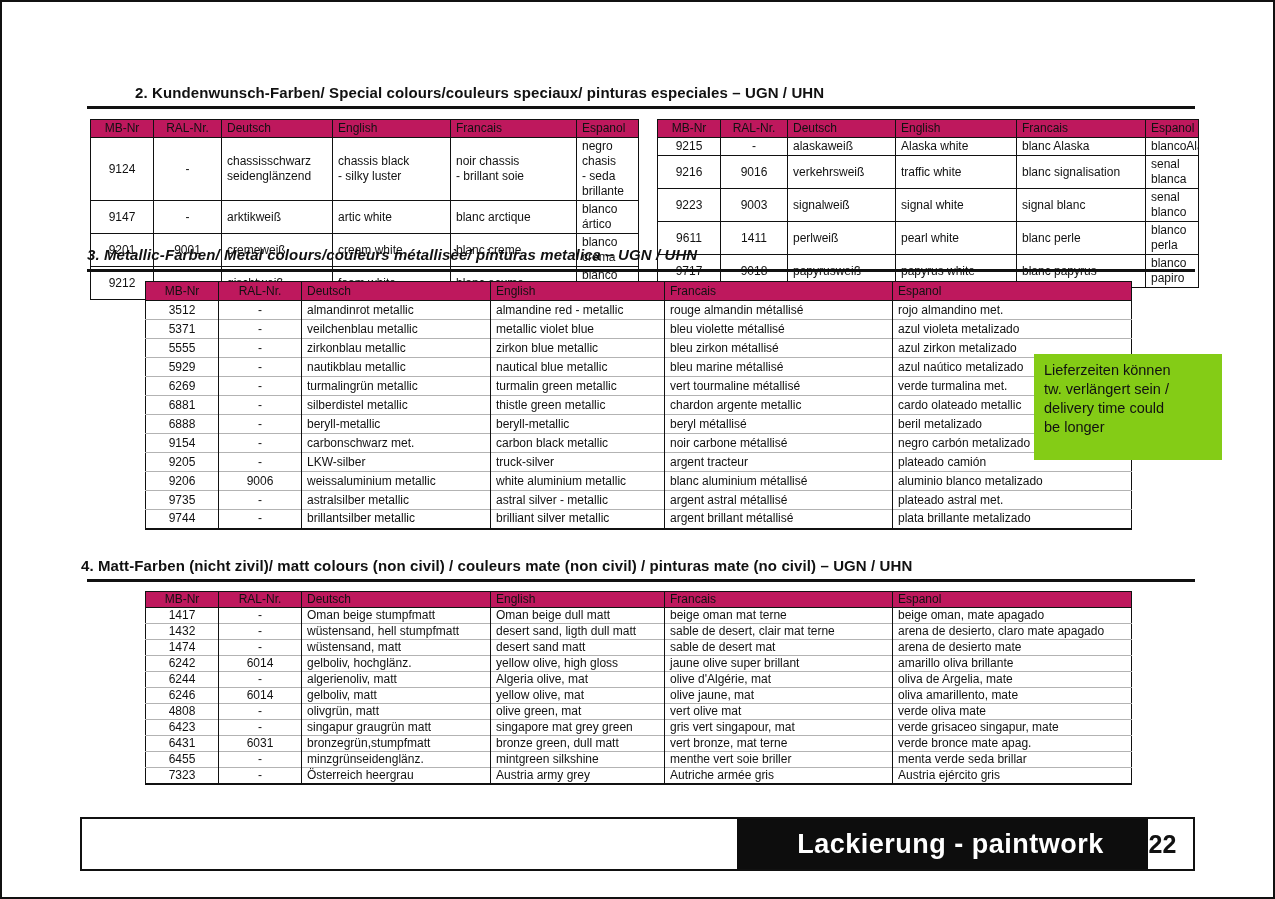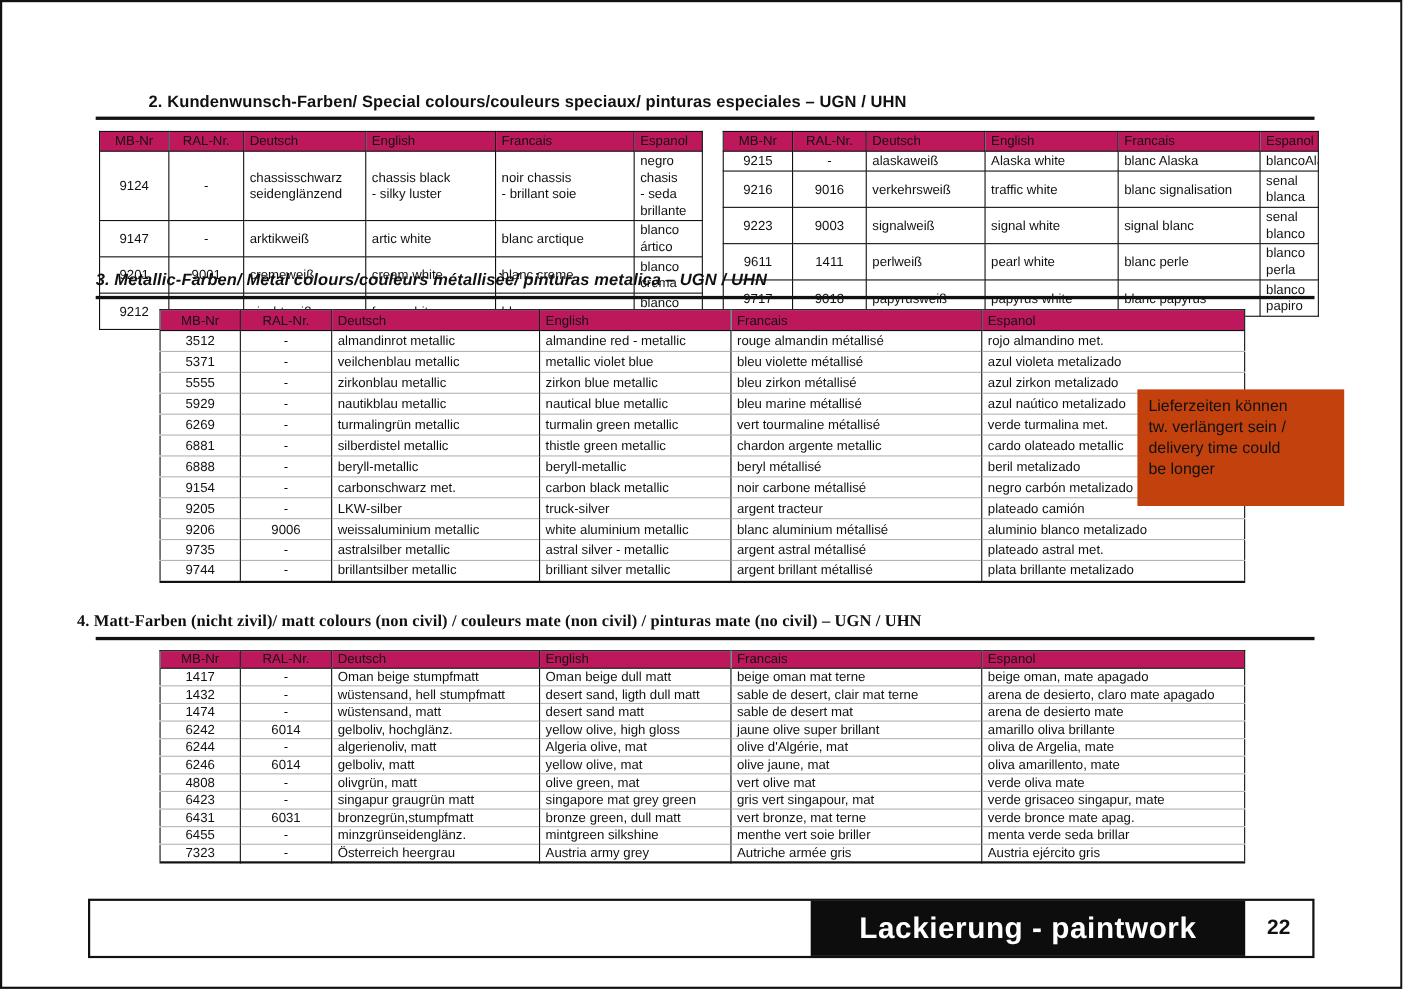--- a/index.html
+++ b/index.html
@@ -50,38 +50,39 @@
 
   .t-matt { left:143px; top:589px; width:987px; }
   .t-matt tr { height:16px; }
   .t-matt th, .t-matt td { padding-top:0; padding-bottom:0; }
   .t-matt th:nth-child(1){width:62px}.t-matt th:nth-child(2){width:72px}
   .t-matt th:nth-child(3){width:178px}.t-matt th:nth-child(4){width:163px}
   .t-matt th:nth-child(5){width:217px}
 
   .note {
     position:absolute; left:1032px; top:352px; width:188px; height:106px;
-    background:#c2410c; box-sizing:border-box; padding:7px 0 0 10px;
+    background:#84cc16; box-sizing:border-box; padding:7px 0 0 10px;
     font-size:14.5px; line-height:19px; white-space:pre-line;
   }
 
   .footer {
     position:absolute; left:78px; top:815px; width:1115px; height:54px;
     box-sizing:border-box; border:2px solid #111; background:#fff;
   }
   .footer-black {
     position:absolute; left:655px; top:0; width:395px; height:100%;
     background:#0d0d0d; color:#fff; display:flex; align-items:center;
     justify-content:center; font-size:27px; font-weight:bold; letter-spacing:0.5px;
     white-space:nowrap;
+    padding-left:16px;
   }
   .footer-page {
     position:absolute; left:1050px; top:0; width:61px; height:100%;
     display:flex; align-items:center; justify-content:center;
-    font-size:19px; font-weight:bold;
+    font-size:25px; font-weight:bold;
   }
 </style>
 </head>
 <body>
 
 <div class="page">
 
   <div class="sec-heading" style="left:85px; top:82px;margin-left:48px;">2. Kundenwunsch-Farben/ Special colours/couleurs speciaux/ pinturas especiales – UGN / UHN</div>
   <div class="rule" style="left:85px; top:104px; width:1108px;"></div>
 
@@ -303,21 +304,21 @@
           <td>plata brillante metalizado</td>
         </tr>
       </tbody>
     </table>
 
   <div class="note">Lieferzeiten können
 tw. verlängert sein /
 delivery time could
 be longer</div>
 
-  <div class="sec-heading" style="left:68px; top:555px;font-family:Liberation Serif, serif;">4. Matt-Farben (nicht zivil)/ matt colours (non civil) / couleurs mate (non civil) / pinturas mate (no civil) – UGN / UHN</div>
+  <div class="sec-heading" style="left:79px; top:555px;">4. Matt-Farben (nicht zivil)/ matt colours (non civil) / couleurs mate (non civil) / pinturas mate (no civil) – UGN / UHN</div>
   <div class="rule" style="left:85px; top:577px; width:1108px;"></div>
 
   <table class="tbl-lines t-matt">
       <thead>
         <tr>
           <th>MB-Nr</th>
           <th>RAL-Nr.</th>
           <th>Deutsch</th>
           <th>English</th>
           <th>Francais</th>

